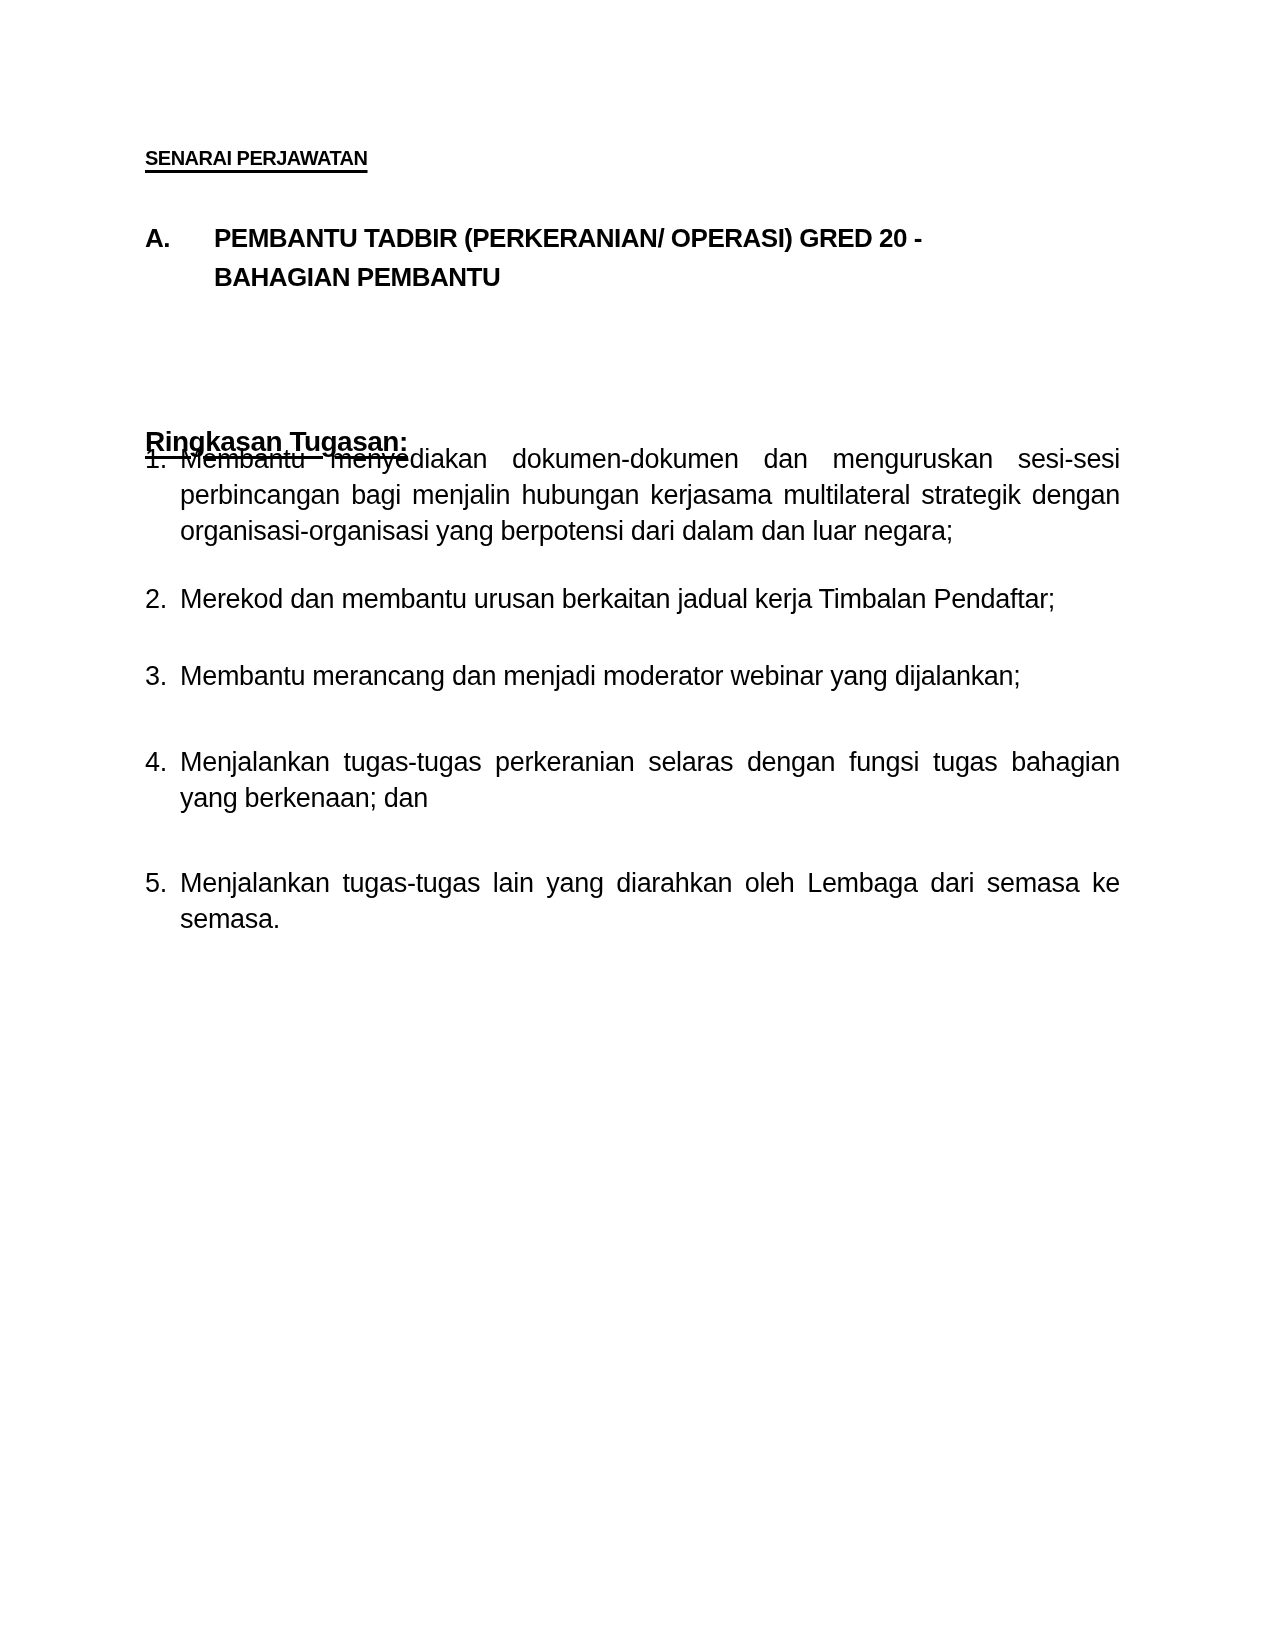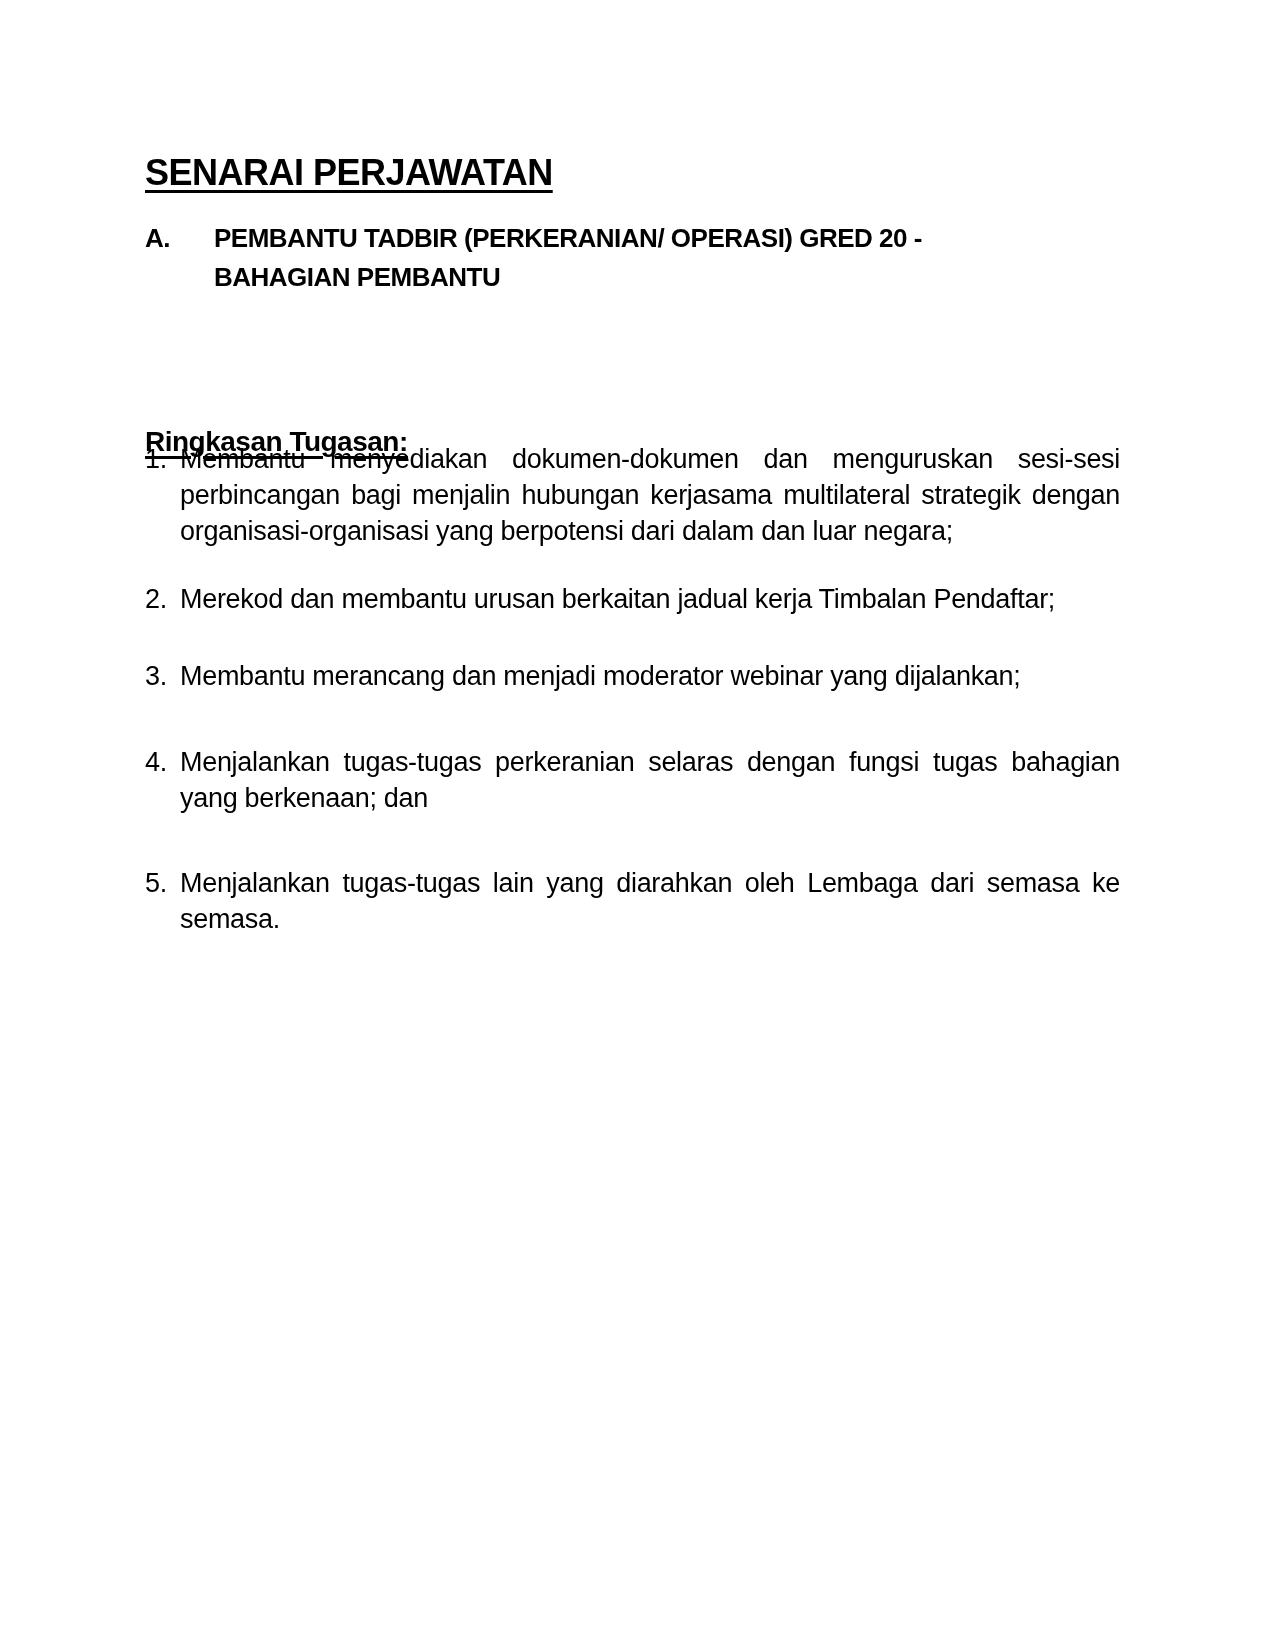--- a/index.html
+++ b/index.html
@@ -15,22 +15,22 @@
     color: #000000;
     font-family: "Liberation Sans", sans-serif;
     overflow: hidden;
   }
   .block {
     position: absolute;
     left: 145px;
     right: 155px;
   }
   .doc-title {
-    top: 155px;
-    font-size: 36px;
+    top: 140px;
+    font-size: 20px;
     font-weight: bold;
     letter-spacing: -0.5px;
     line-height: 36px;
     text-decoration: underline;
     text-decoration-thickness: 3px;
     text-underline-offset: 5px;
   }
   .section-heading {
     top: 219px;
     line-height: 39px;

